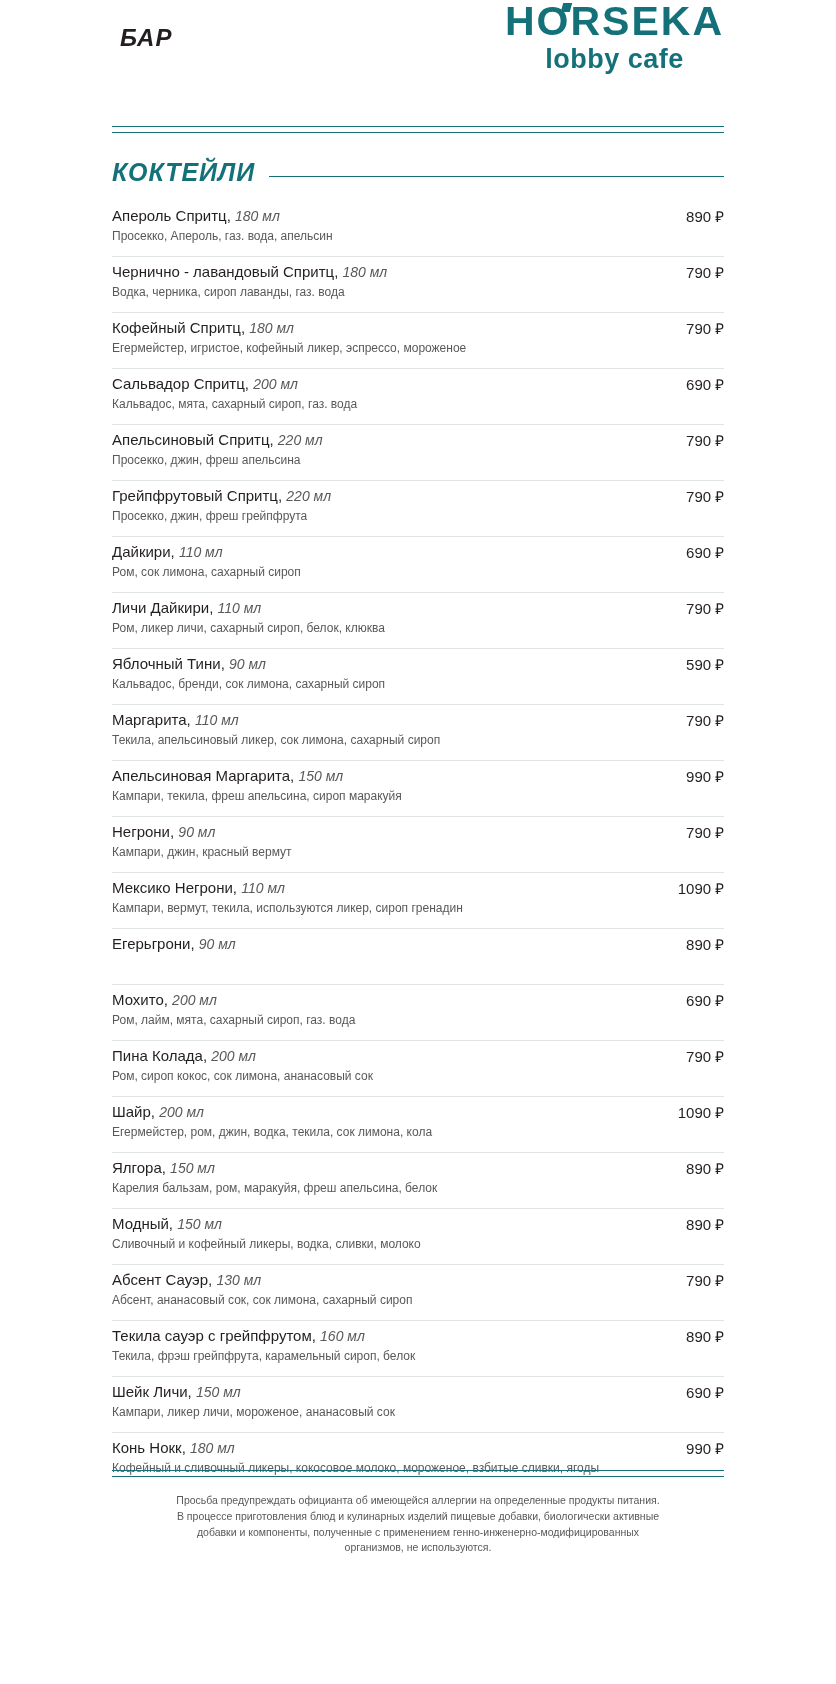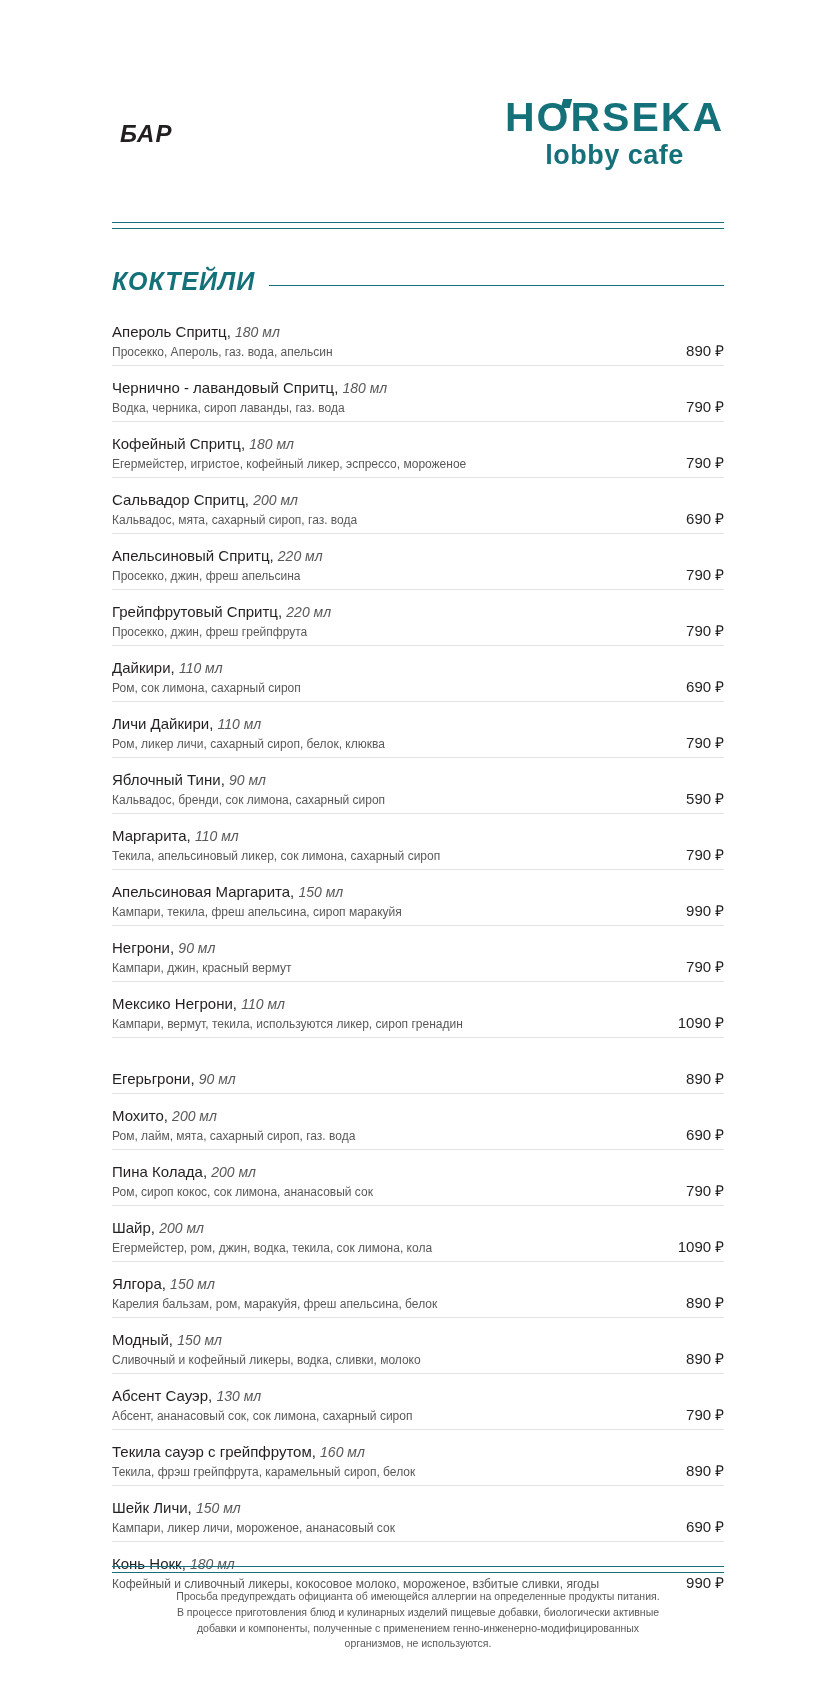--- a/index.html
+++ b/index.html
@@ -19,21 +19,20 @@
     width: 836px;
     height: 1684px;
     box-sizing: border-box;
     padding: 0 112px;
   }
 
   
   .header {
     position: relative;
     height: 120px;
-    margin-top: 96px;
   }
   .bar-title {
     position: absolute;
     left: 8px;
     top: 24px;
     font-size: 24px;
     font-weight: bold;
     font-style: italic;
     letter-spacing: 1px;
     color: #231f20;
@@ -75,21 +74,21 @@
     margin-top: 6px;
     height: 5px;
     border-top: 1.5px solid #14717a;
     border-bottom: 1.5px solid #14717a;
   }
 
   
   .section-head {
     display: flex;
     align-items: center;
-    margin-top: 38px;
+    margin-top: 25px;
     margin-bottom: 14px;
   }
   .section-title {
     font-size: 25px;
     font-style: italic;
     font-weight: bold;
     letter-spacing: 1px;
     color: #14717a;
     white-space: nowrap;
   }
@@ -100,21 +99,21 @@
     margin-left: 14px;
     margin-top: 8px;
   }
 
   
   .items {
     margin-top: 2px;
   }
   .item {
     display: flex;
-    align-items: flex-end;
+    align-items: flex-start;
     border-bottom: 1px solid #dfe3e4;
     min-height: 45px;
     padding: 5px 0 5px 0;
   }
   .item:last-child {
     border-bottom: none;
   }
   .item-text {
     flex: 1 1 auto;
     padding-right: 16px;

